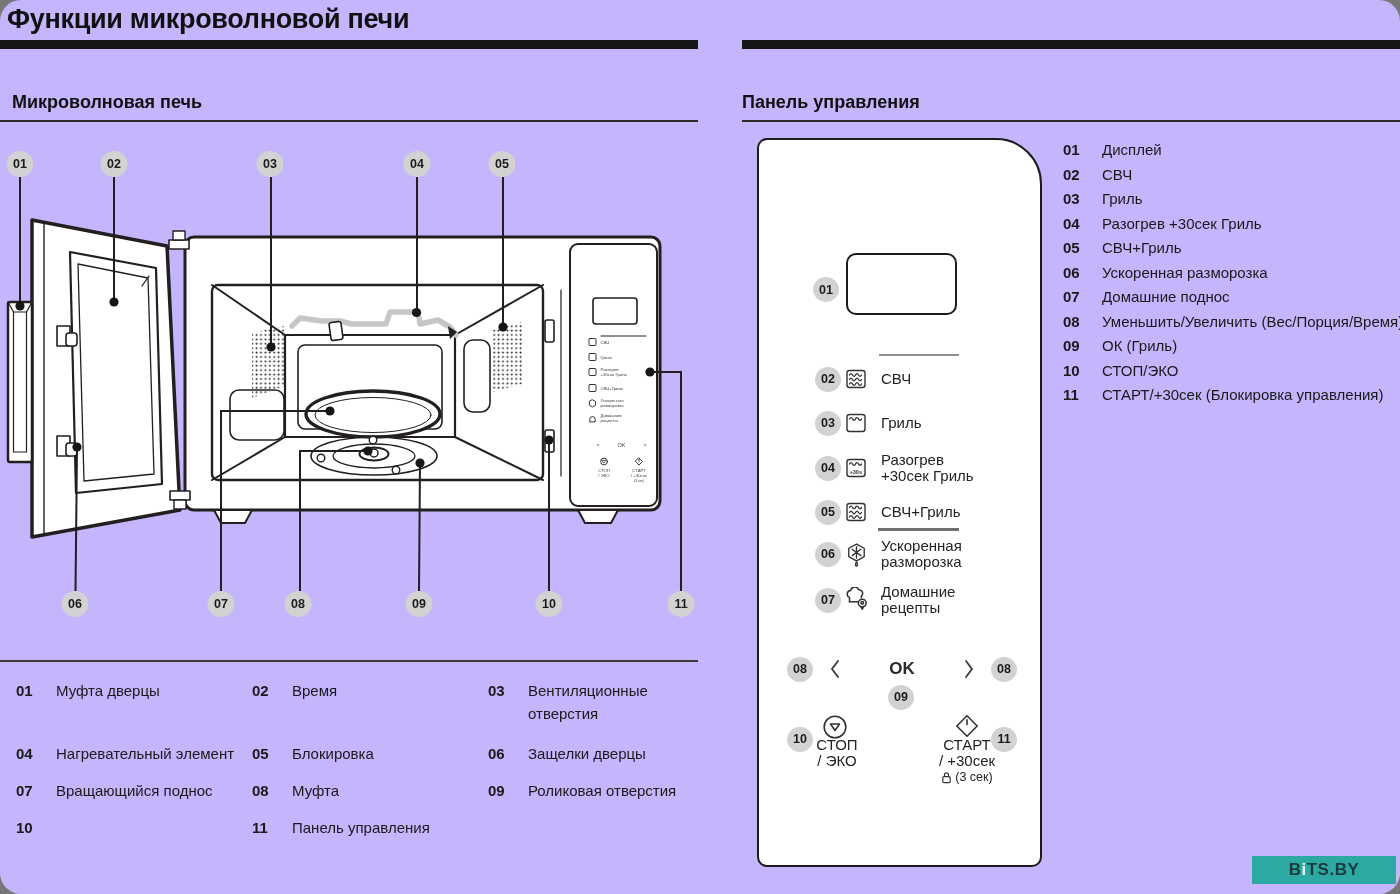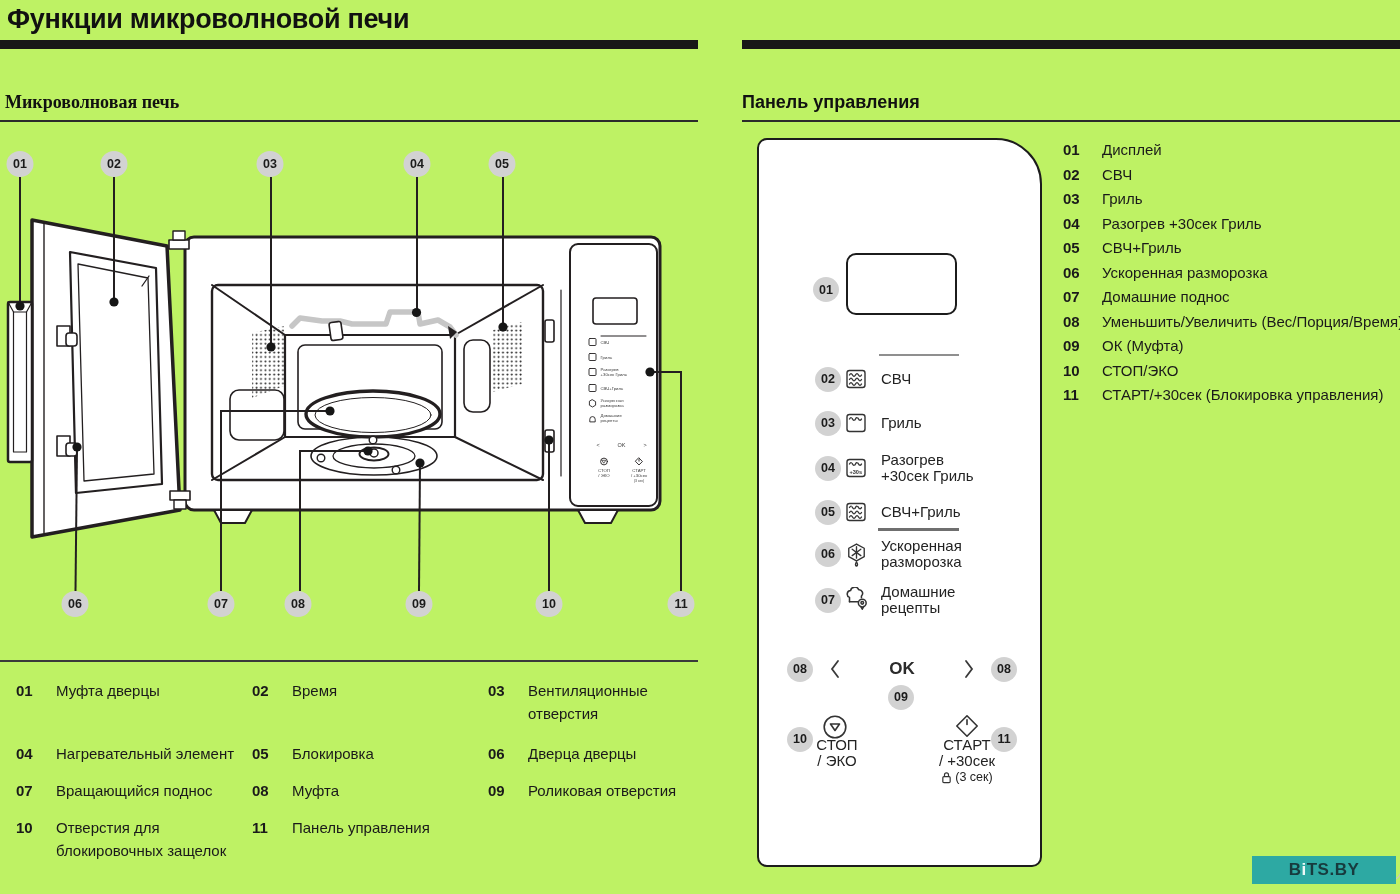--- a/index.html
+++ b/index.html
@@ -1,17 +1,17 @@
 <!DOCTYPE html>
 <html><head>
 <meta charset="utf-8">
 <style>
   html,body{margin:0;padding:0;background:#777;}
-  .canvas{position:relative;width:1400px;height:894px;background:#bef264;overflow:hidden;
-          font-family:"Liberation Sans","DejaVu Sans",sans-serif;color:#1d1d1d;}
+  .canvas{position:relative;width:1400px;height:894px;background:#c4b5fd;overflow:hidden;
+          font-family:"Liberation Sans","DejaVu Sans",sans-serif;color:#1d1d1d;border-radius:21px;}
   .title{position:absolute;left:7px;top:4px;font-size:27px;font-weight:700;letter-spacing:-0.3px;color:#111;}
   .bar{position:absolute;top:40px;height:9px;background:#171717;}
   .bar.left{left:0;width:698px;}
   .bar.right{left:742px;width:658px;}
   .h2{position:absolute;top:92px;font-size:18px;font-weight:700;color:#111;}
   .rule{position:absolute;height:2px;background:#2b2b2b;top:120px;}
   .rule.left{left:0;width:698px;}
   .rule.right{left:742px;width:658px;}
   .legend-rule{position:absolute;left:0;top:660px;width:698px;height:2px;background:#3a3a3a;}
   .lcell{position:absolute;font-size:15px;line-height:23px;color:#1a1a1a;padding-left:40px;}
@@ -38,21 +38,21 @@
 </style>
 </head>
 <body>
 
 <div class="canvas">
 
   <div class="title">Функции микроволновой печи</div>
   <div class="bar left"></div>
   <div class="bar right"></div>
 
-  <div class="h2" style="left:5px;font-family:Liberation Serif, serif;">Микроволновая печь</div>
+  <div class="h2" style="left:12px;">Микроволновая печь</div>
   <div class="rule left"></div>
 
   <div class="h2" style="left:742px;">Панель управления</div>
   <div class="rule right"></div>
 
   <svg width="710" height="530" viewBox="0 0 710 530" style="position:absolute;left:0;top:140px;">
     <defs>
       <pattern id="vdots" width="4.4" height="4.4" patternUnits="userSpaceOnUse">
         <circle cx="1.4" cy="1.4" r="1" fill="#2a2a2a"></circle>
       </pattern>
@@ -209,25 +209,25 @@
     </g>
   </svg>
 
   <div class="legend-rule"></div>
   <div>
     <div class="lcell" style="left:16px;top:679px;width:190px;"><b>01</b><span>Муфта дверцы</span></div>
     <div class="lcell" style="left:252px;top:679px;width:190px;"><b>02</b><span>Время</span></div>
     <div class="lcell" style="left:488px;top:679px;width:150px;"><b>03</b><span>Вентиляционные отверстия</span></div>
     <div class="lcell" style="left:16px;top:742px;width:200px;"><b>04</b><span>Нагревательный элемент</span></div>
     <div class="lcell" style="left:252px;top:742px;width:190px;"><b>05</b><span>Блокировка</span></div>
-    <div class="lcell" style="left:488px;top:742px;width:180px;"><b>06</b><span>Дверца дверцы</span></div>
+    <div class="lcell" style="left:488px;top:742px;width:180px;"><b>06</b><span>Защелки дверцы</span></div>
     <div class="lcell" style="left:16px;top:779px;width:200px;"><b>07</b><span>Вращающийся поднос</span></div>
     <div class="lcell" style="left:252px;top:779px;width:190px;"><b>08</b><span>Муфта</span></div>
     <div class="lcell" style="left:488px;top:779px;width:190px;"><b>09</b><span>Роликовая отверстия</span></div>
-    <div class="lcell" style="left:16px;top:816px;width:178px;"><b>10</b><span>Отверстия для блокировочных защелок</span></div>
+    <div class="lcell" style="left:16px;top:816px;width:178px;"><b>10</b></div>
     <div class="lcell" style="left:252px;top:816px;width:190px;"><b>11</b><span>Панель управления</span></div>
   </div>
 
   <div class="panel">
     <div class="pdisplay"></div>
     <div class="pb" style="left:54px;top:137px;">01</div>
     <div class="sep" style="left:120px;top:214px;width:80px;height:2px;"></div>
 
     <div class="pb" style="left:56px;top:226.5px;">02</div>
     <span class="picon" style="left:86px;top:228px;">
@@ -356,21 +356,21 @@
 
   <div>
     <div class="rrow" style="top:141px;"><b>01</b><span>Дисплей</span></div>
     <div class="rrow" style="top:165.5px;"><b>02</b><span>СВЧ</span></div>
     <div class="rrow" style="top:190px;"><b>03</b><span>Гриль</span></div>
     <div class="rrow" style="top:214.5px;"><b>04</b><span>Разогрев +30сек Гриль</span></div>
     <div class="rrow" style="top:239px;"><b>05</b><span>СВЧ+Гриль</span></div>
     <div class="rrow" style="top:263.5px;"><b>06</b><span>Ускоренная разморозка</span></div>
     <div class="rrow" style="top:288px;"><b>07</b><span>Домашние поднос</span></div>
     <div class="rrow" style="top:312.5px;"><b>08</b><span>Уменьшить/Увеличить (Вес/Порция/Время)</span></div>
-    <div class="rrow" style="top:337px;"><b>09</b><span>ОК (Муфта)</span></div>
+    <div class="rrow" style="top:337px;"><b>09</b><span>ОК (Гриль)</span></div>
     <div class="rrow" style="top:361.5px;"><b>10</b><span>СТОП/ЭКО</span></div>
     <div class="rrow" style="top:386px;"><b>11</b><span>СТАРТ/+30сек (Блокировка управления)</span></div>
   </div>
 
   <svg width="160" height="30" viewBox="0 0 160 30" style="position:absolute;left:1240px;top:862px;">
     <path d="M46 20 q8 -12 18 -4 t22 2 t26 -6 t30 4 t18 -4" fill="none" stroke="#c6c6c6" stroke-width="1.2"></path>
   </svg>
   <div class="wm">
     <span class="d">B</span>
       <span class="w">i</span>

